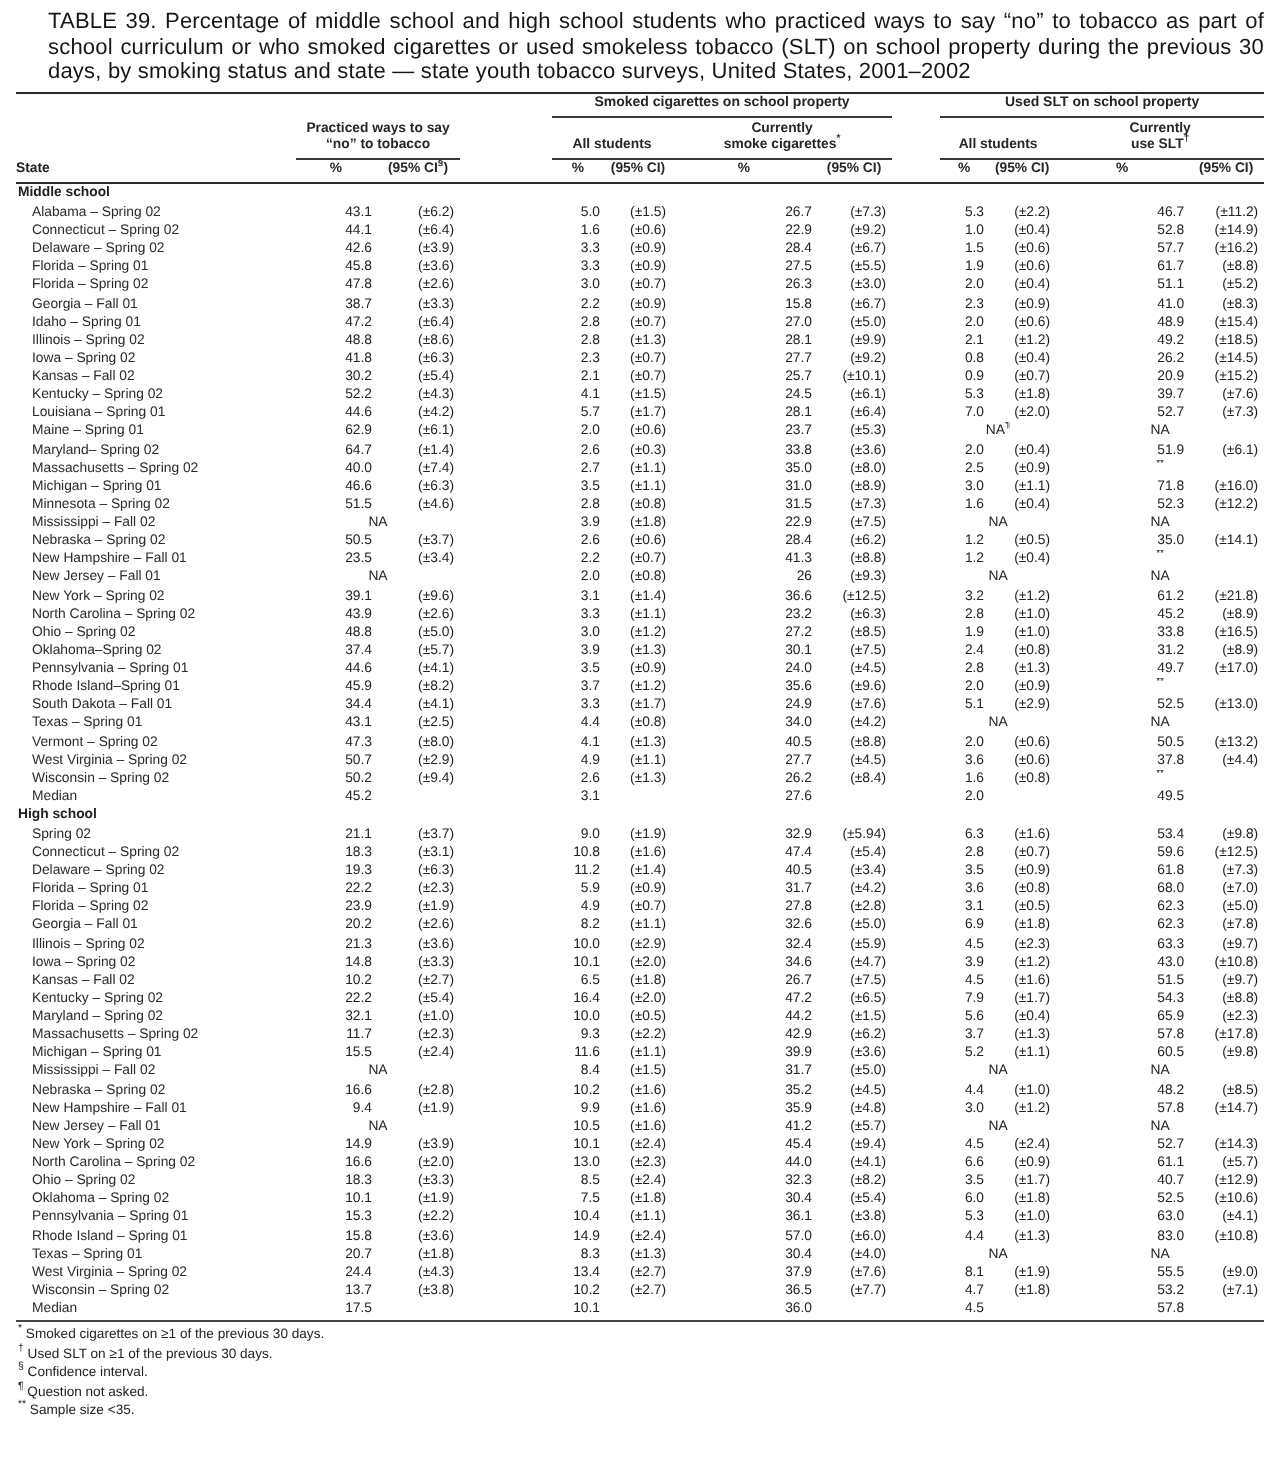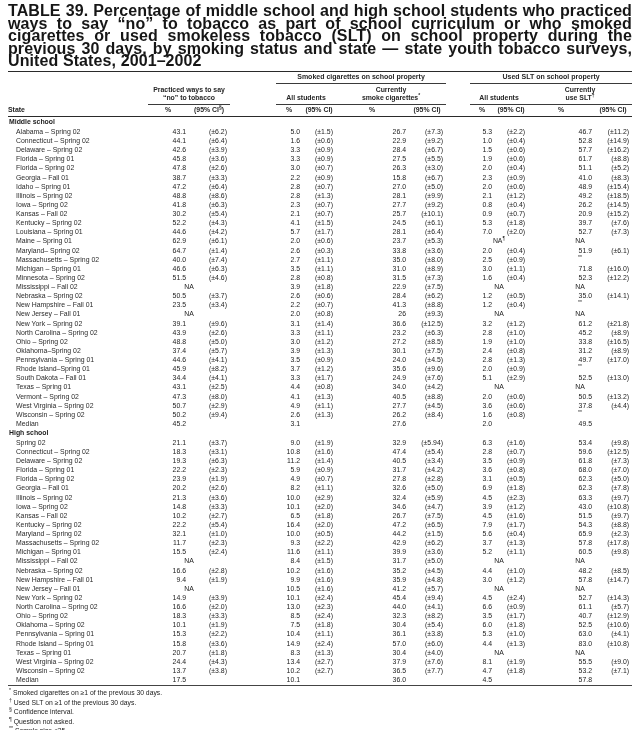--- a/index.html
+++ b/index.html
@@ -1,18 +1,18 @@
 <!DOCTYPE html>
 <html><head>
 <meta charset="utf-8">
 <style>
   html,body{margin:0;padding:0;background:#ffffff;}
   body{width:640px;height:730px;overflow:hidden;font-family:"Liberation Sans",sans-serif;color:#1c1c1c;-webkit-font-smoothing:antialiased;}
   .page{padding:5px 8px 0 8px;}
-  .title{font-weight:bold;font-size:16px;line-height:12.5px;text-align:justify;color:#161616;letter-spacing:0.1px;}
+  .title{font-weight:normal;font-size:11px;line-height:12.5px;text-align:justify;color:#161616;letter-spacing:0.1px;margin-left:16px;}
   .toprule{border-top:1.6px solid #2a2a2a;margin-top:3px;}
   table{width:624px;border-collapse:collapse;table-layout:fixed;font-size:6.9px;color:#222;}
   th,td{padding:0;margin:0;font-weight:normal;vertical-align:bottom;overflow:hidden;white-space:nowrap;}
   
   thead th{font-weight:bold;color:#262626;}
   tr.ghead th{text-align:center;font-size:7px;line-height:10px;border-bottom:0.9px solid #3a3a3a;padding-bottom:1px;}
   tr.ghead td{line-height:10px;}
   tr.shead th{text-align:center;font-size:6.9px;line-height:8.3px;border-bottom:0.9px solid #3a3a3a;padding-bottom:1.5px;padding-top:2px;}
   tr.shead td{line-height:8.3px;}
   tr.pcihead th,tr.pcihead td{border-bottom:1.4px solid #2a2a2a;line-height:10.5px;padding-bottom:1px;}

